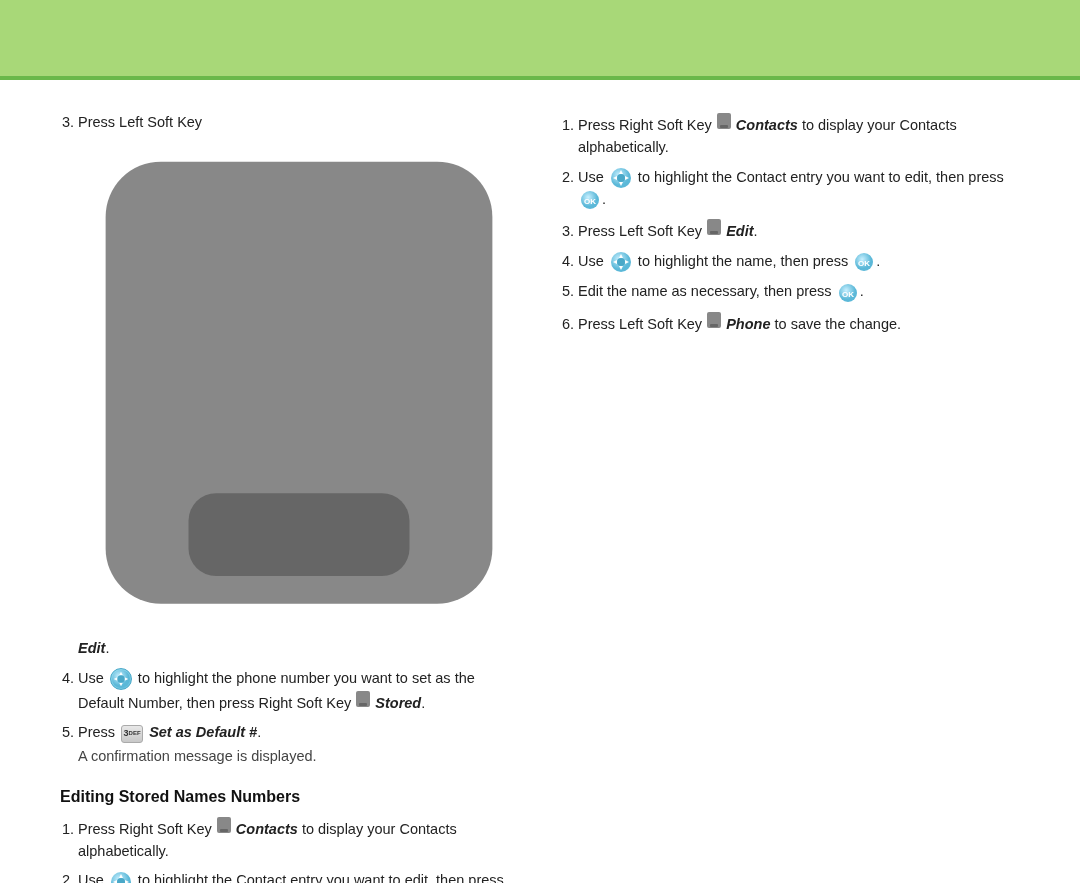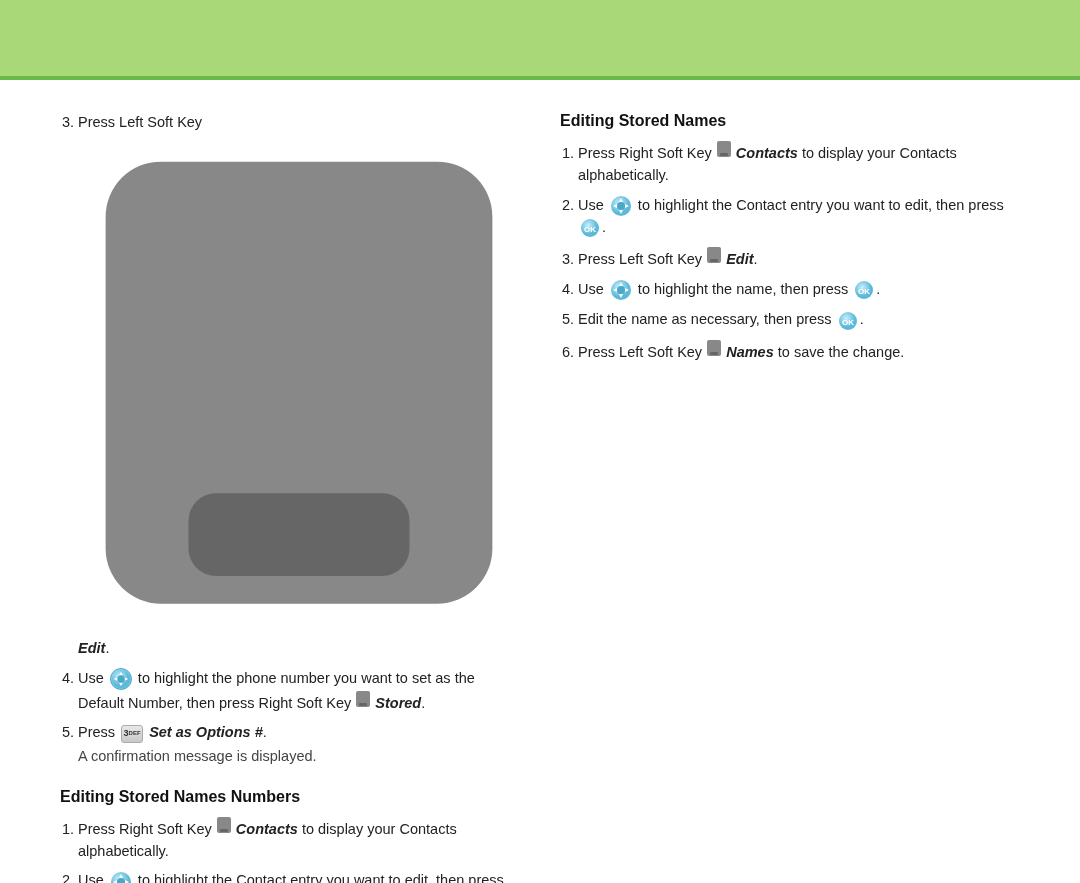--- a/index.html
+++ b/index.html
@@ -160,21 +160,21 @@
           <svg viewBox="0 0 16 18" width="16" height="18" xmlns="http://www.w3.org/2000/svg">
             <rect x="1" y="1" width="14" height="16" rx="2" fill="#888"></rect>
             <rect x="4" y="13" width="8" height="3" rx="1" fill="#666"></rect>
           </svg>
         </span>
         <span class="bold">Stored</span>.
       </li>
       <li>
         Press
         <span class="btn-key">3<sub style="font-size:6px">DEF</sub></span>
-        <span class="bold">Set as Options #</span>.
+        <span class="bold">Set as Default #</span>.
         <div class="confirmation-text" style="margin-left:0; margin-top:2px;">A confirmation message is displayed.</div>
       </li>
     </ol>
 
     <div style="margin-top: 20px;">
       <div class="section-title">Editing Stored Names Numbers</div>
       <ol class="indent-list">
         <li>
           Press Right Soft Key
           <span>
@@ -208,21 +208,20 @@
         </li>
 
       </ol>
 
     </div>
 
   </div>
 
   <div class="right-col">
 
-    <div class="section-title">Editing Stored Names</div>
     <ol class="indent-list">
       <li>
         Press Right Soft Key
         <span>
           <svg viewBox="0 0 16 18" width="16" height="18" xmlns="http://www.w3.org/2000/svg">
             <rect x="1" y="1" width="14" height="16" rx="2" fill="#888"></rect>
             <rect x="4" y="13" width="8" height="3" rx="1" fill="#666"></rect>
           </svg>
         </span>
         <span class="bold">Contacts</span> to display your Contacts alphabetically.
@@ -317,18 +316,18 @@
         </span>.
       </li>
       <li>
         Press Left Soft Key
         <span>
           <svg viewBox="0 0 16 18" width="16" height="18" xmlns="http://www.w3.org/2000/svg">
             <rect x="1" y="1" width="14" height="16" rx="2" fill="#888"></rect>
             <rect x="4" y="13" width="8" height="3" rx="1" fill="#666"></rect>
           </svg>
         </span>
-        <span class="bold">Names</span> to save the change.
+        <span class="bold">Phone</span> to save the change.
       </li>
     </ol>
 
   </div>
 </div>
 
 </body></html>

